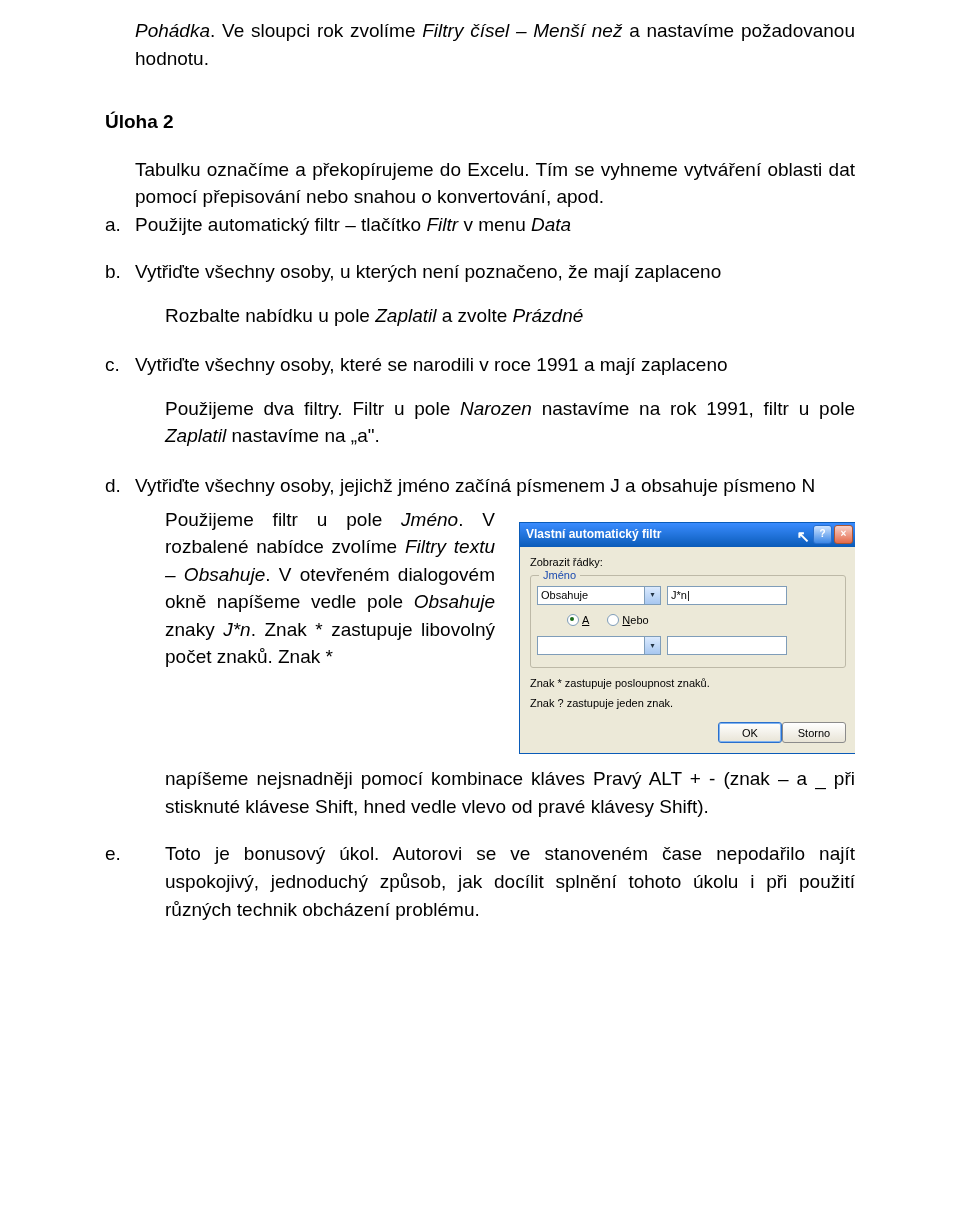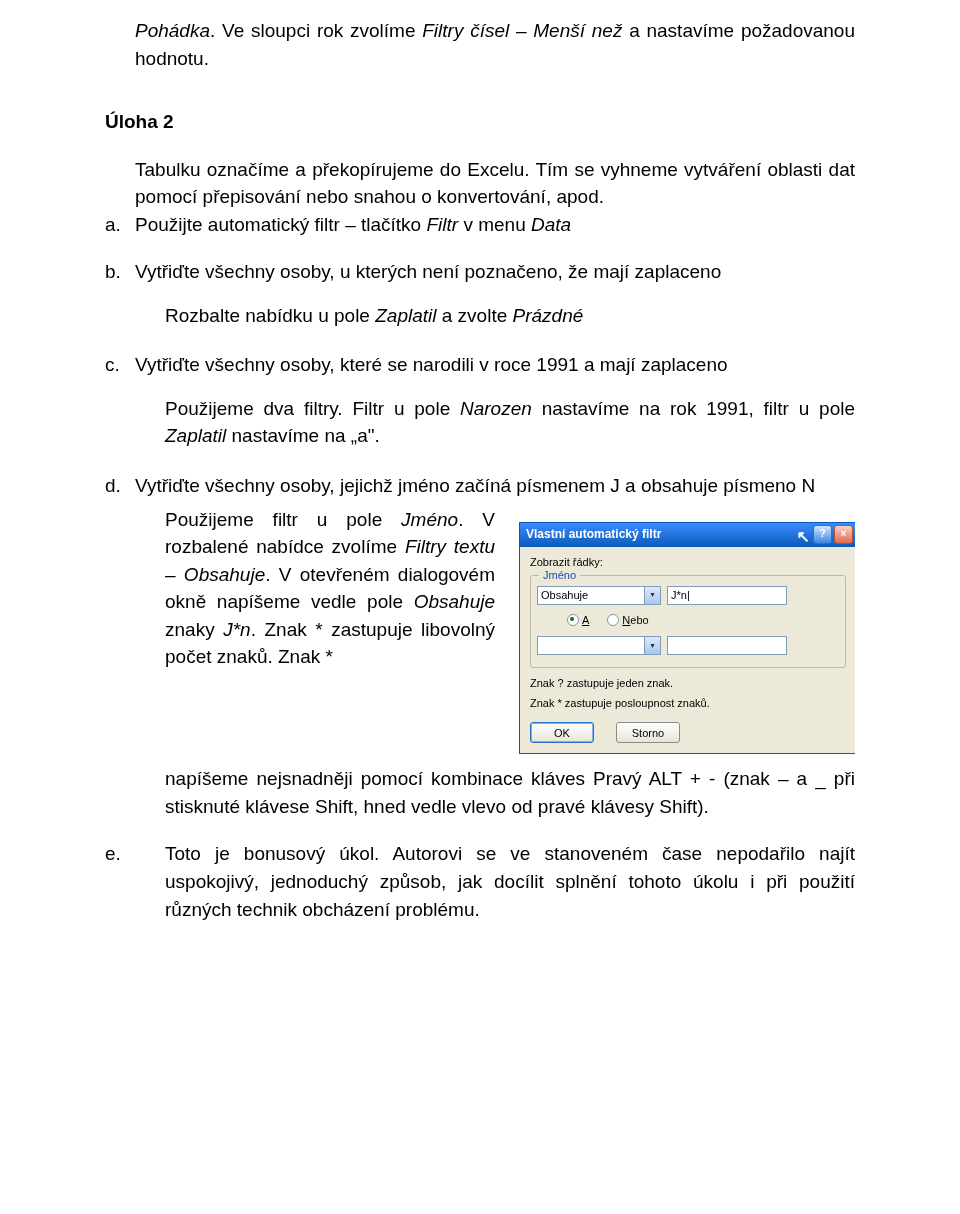--- a/index.html
+++ b/index.html
@@ -76,21 +76,21 @@
   .radio{display:flex;align-items:center;gap:3px}
   .radio .dot{
     width:10px;height:10px;border:1px solid #7f9db9;border-radius:50%;
     background:#fff;display:inline-block;position:relative;
   }
   .radio.sel .dot::after{
     content:"";position:absolute;left:2px;top:2px;width:4px;height:4px;
     background:#1a6d1a;border-radius:50%;
   }
   .hint{margin:4px 0 0 0}
-  .btnbar{display:flex;justify-content:flex-start;gap:22px;margin-top:10px}
+  .btnbar{display:flex;justify-content:flex-end;gap:0;margin-top:10px}
   .btn{
     border:1px solid #8b8b8b;
     background:linear-gradient(#fff,#e8e4d6);
     height:21px;min-width:64px;
     font-size:11px;font-family:inherit;
     padding:0 10px;border-radius:3px;
     cursor:default;
   }
   .btn.default{border:1px solid #2a6fcc;box-shadow:0 0 0 1px #7fb3f0 inset}
   .clear{clear:both}
@@ -179,22 +179,22 @@
                 <div class="row">
                   <div class="combo">
                     <span></span>
                     <span class="arrow">▾</span>
                   </div>
                   <div class="txt">
                     <span></span>
                   </div>
                 </div>
               </div>
+              <div class="hint">Znak * zastupuje posloupnost znaků.</div>
               <div class="hint">Znak ? zastupuje jeden znak.</div>
-              <div class="hint">Znak * zastupuje posloupnost znaků.</div>
               <div class="btnbar">
                 <button class="btn default">OK</button>
                 <button class="btn">Storno</button>
               </div>
             </div>
           </div>
         </div>
         <div class="clear"></div>
       </div>
 

